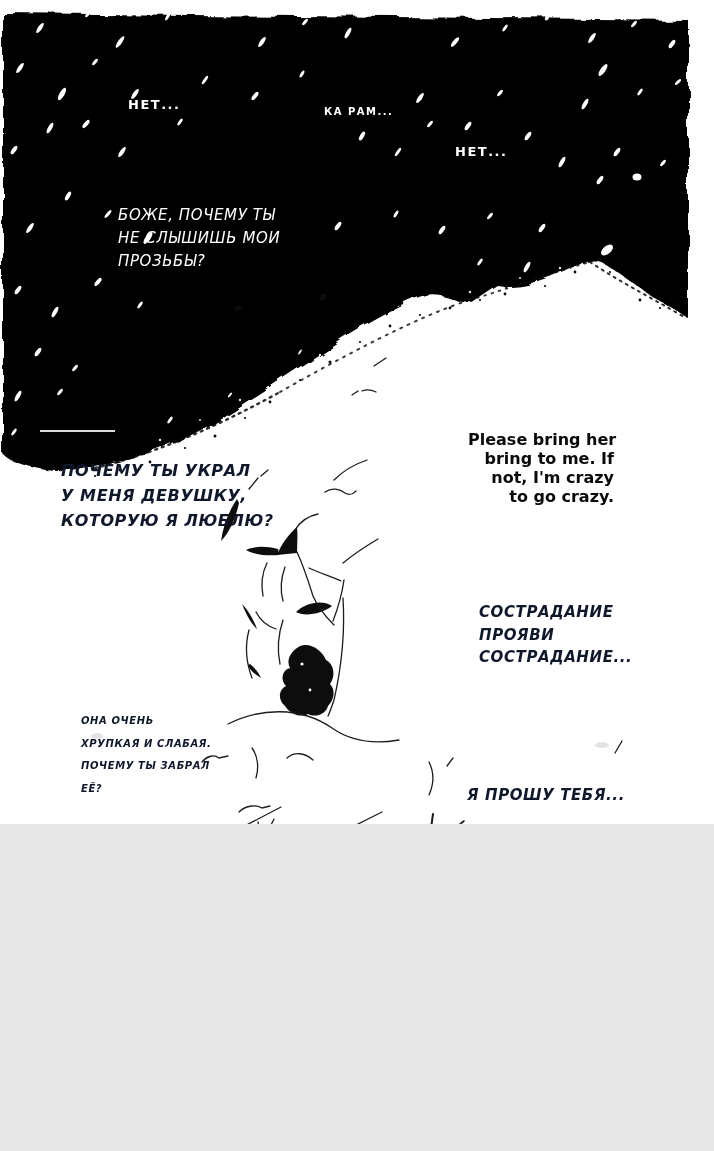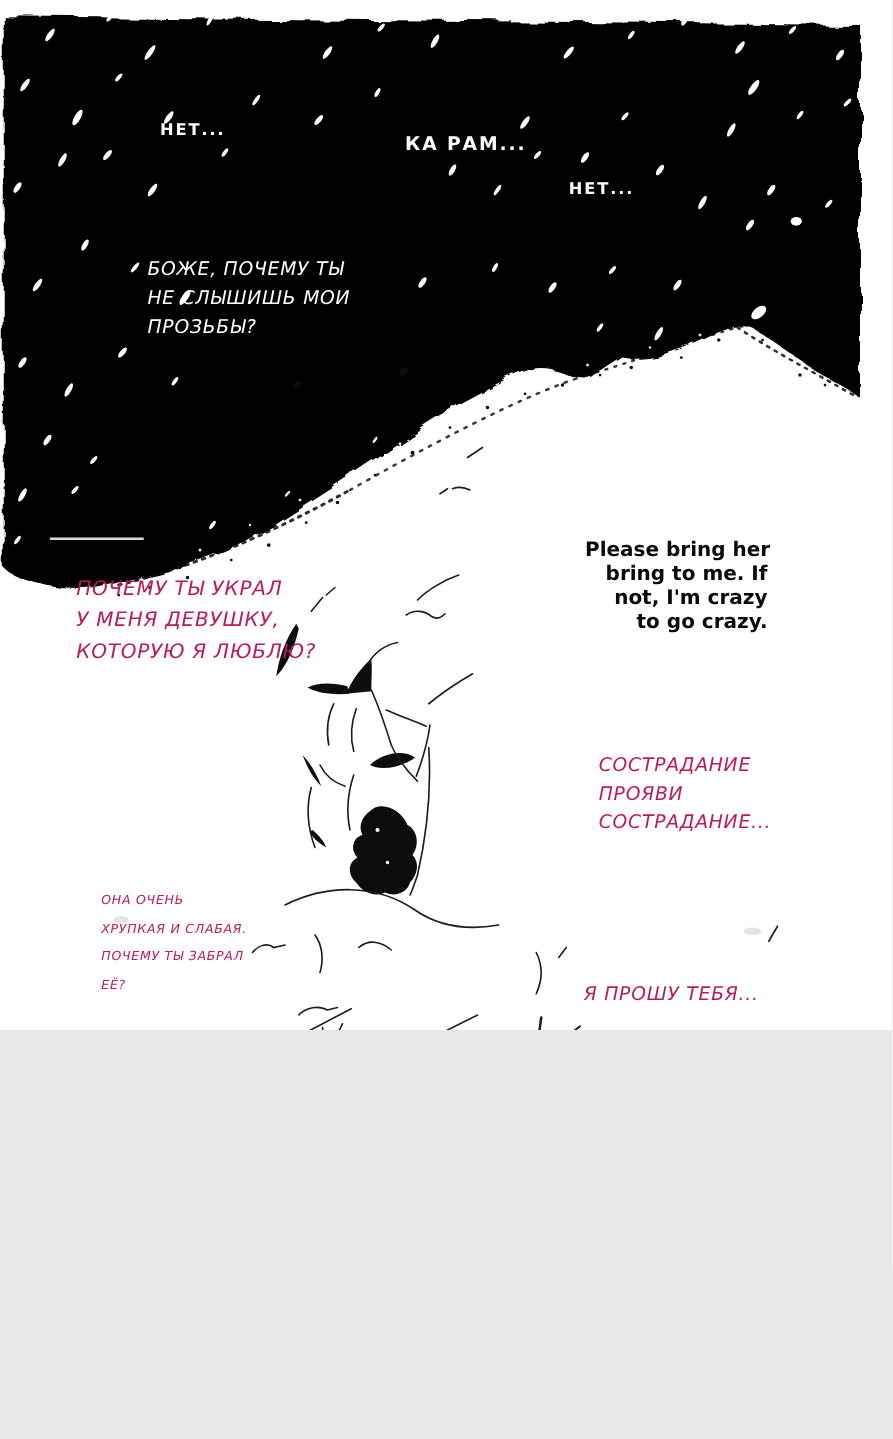--- a/index.html
+++ b/index.html
@@ -1,24 +1,24 @@
 <!DOCTYPE html>
 <html><head>
 <meta charset="utf-8">
 <style>
   html,body{margin:0;padding:0;background:#e8e8e8;}
   #page{position:relative;width:714px;height:824px;background:#ffffff;overflow:hidden;
         font-family:"DejaVu Sans",sans-serif;}
   #art{position:absolute;left:0;top:0;z-index:1;}
   .txt{position:absolute;z-index:3;white-space:nowrap;}
   .line{display:block;}
-  .ru{font-style:italic;letter-spacing:0.6px;color:#be185d;}
+  .ru{font-style:italic;letter-spacing:0.6px;color:#0f172a;font-weight:bold;}
   .white{color:#ffffff;}
   .sfx{font-weight:bold;letter-spacing:1.5px;font-size:13px;}
-  #sfx-ka-ram{font-size:15px;}
+  #sfx-ka-ram{font-size:10px;}
   #plea-god{font-size:15px;line-height:23px;font-weight:500;margin-left:12px;}
   #accusation{font-size:16px;line-height:25px;}
   #english-plea{font-size:16px;line-height:19px;font-weight:bold;color:#0a0a0a;
                 text-align:right;width:146px;letter-spacing:0px;}
   #compassion{font-size:15px;line-height:22.5px;}
   #fragile{font-size:10px;line-height:22.5px;}
   #begging{font-size:15px;}
   #page-num{font-size:26px;font-weight:bold;color:#14532d;letter-spacing:1px;}
 </style>
 </head>

